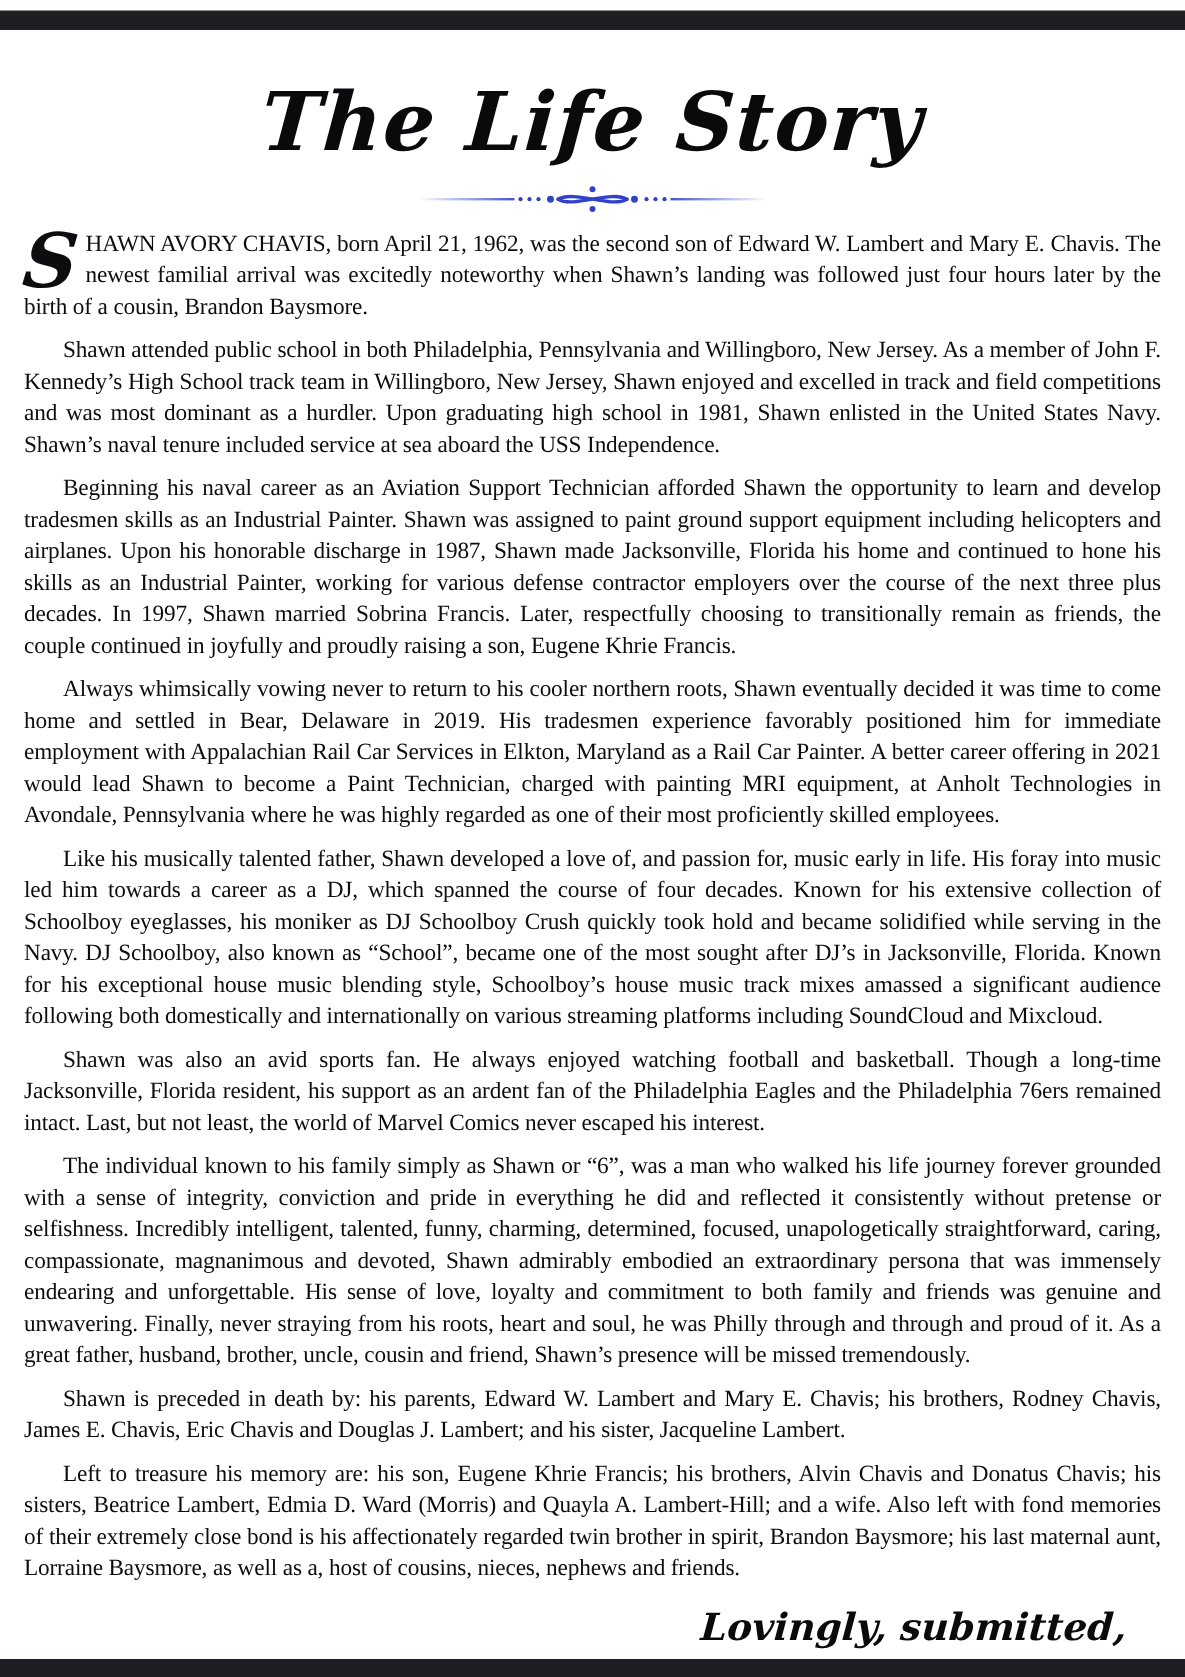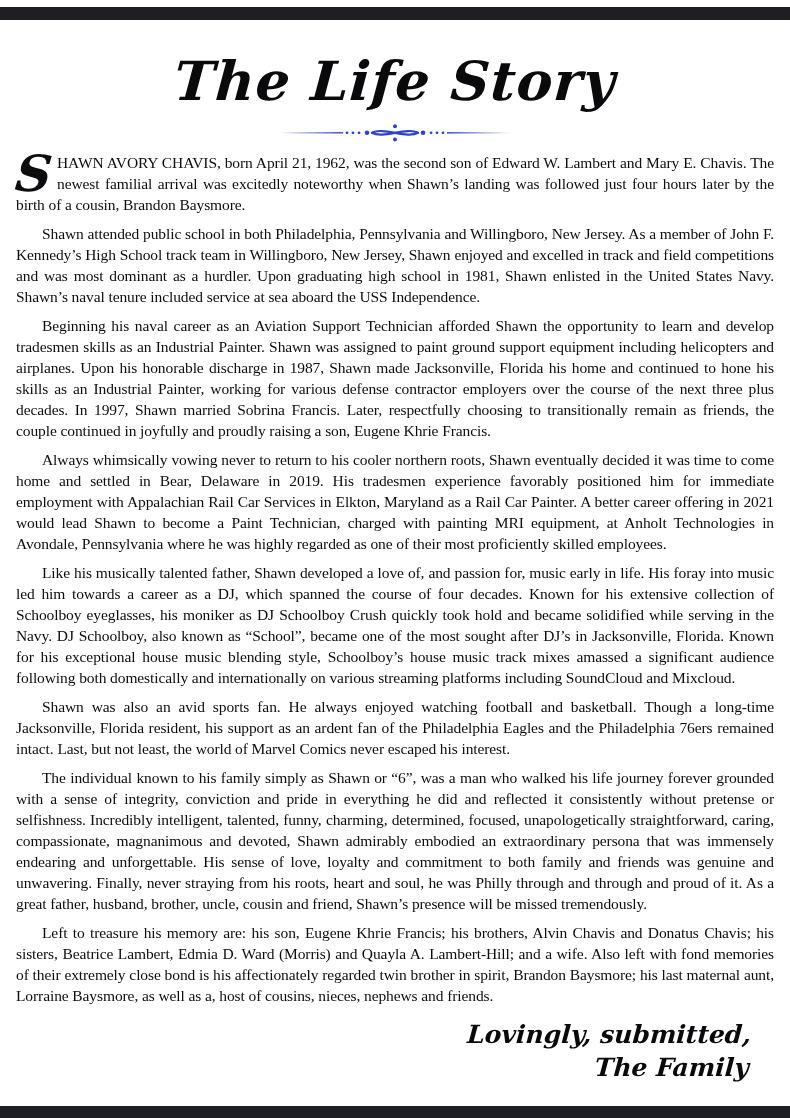--- a/index.html
+++ b/index.html
@@ -139,20 +139,21 @@
       <p class="para">Beginning his naval career as an Aviation Support Technician afforded Shawn the opportunity to learn and develop tradesmen skills as an Industrial Painter. Shawn was assigned to paint ground support equipment including helicopters and airplanes. Upon his honorable discharge in 1987, Shawn made Jacksonville, Florida his home and continued to hone his skills as an Industrial Painter, working for various defense contractor employers over the course of the next three plus decades. In 1997, Shawn married Sobrina Francis. Later, respectfully choosing to transitionally remain as friends, the couple continued in joyfully and proudly raising a son, Eugene Khrie Francis.</p>
 
       <p class="para">Always whimsically vowing never to return to his cooler northern roots, Shawn eventually decided it was time to come home and settled in Bear, Delaware in 2019. His tradesmen experience favorably positioned him for immediate employment with Appalachian Rail Car Services in Elkton, Maryland as a Rail Car Painter. A better career offering in 2021 would lead Shawn to become a Paint Technician, charged with painting MRI equipment, at Anholt Technologies in Avondale, Pennsylvania where he was highly regarded as one of their most proficiently skilled employees.</p>
 
       <p class="para">Like his musically talented father, Shawn developed a love of, and passion for, music early in life. His foray into music led him towards a career as a DJ, which spanned the course of four decades. Known for his extensive collection of Schoolboy eyeglasses, his moniker as DJ Schoolboy Crush quickly took hold and became solidified while serving in the Navy. DJ Schoolboy, also known as “School”, became one of the most sought after DJ’s in Jacksonville, Florida. Known for his exceptional house music blending style, Schoolboy’s house music track mixes amassed a significant audience following both domestically and internationally on various streaming platforms including SoundCloud and Mixcloud.</p>
 
       <p class="para">Shawn was also an avid sports fan. He always enjoyed watching football and basketball. Though a long-time Jacksonville, Florida resident, his support as an ardent fan of the Philadelphia Eagles and the Philadelphia 76ers remained intact. Last, but not least, the world of Marvel Comics never escaped his interest.</p>
 
       <p class="para">The individual known to his family simply as Shawn or “6”, was a man who walked his life journey forever grounded with a sense of integrity, conviction and pride in everything he did and reflected it consistently without pretense or selfishness. Incredibly intelligent, talented, funny, charming, determined, focused, unapologetically straightforward, caring, compassionate, magnanimous and devoted, Shawn admirably embodied an extraordinary persona that was immensely endearing and unforgettable. His sense of love, loyalty and commitment to both family and friends was genuine and unwavering. Finally, never straying from his roots, heart and soul, he was Philly through and through and proud of it. As a great father, husband, brother, uncle, cousin and friend, Shawn’s presence will be missed tremendously.</p>
 
+      <p class="para">Shawn is preceded in death by: his parents, Edward W. Lambert and Mary E. Chavis; his brothers, Rodney Chavis, James E. Chavis, Eric Chavis and Douglas J. Lambert; and his sister,  Jacqueline Lambert.</p>
 
       <p class="para">Left to treasure his memory are: his son, Eugene Khrie Francis; his brothers, Alvin Chavis and Donatus Chavis; his sisters, Beatrice Lambert, Edmia D. Ward (Morris) and Quayla A. Lambert-Hill; and a wife. Also left with fond memories of their extremely close bond is his affectionately regarded twin brother in spirit, Brandon Baysmore; his last maternal aunt, Lorraine Baysmore, as well as a, host of cousins, nieces, nephews and friends.</p>
 
     </div>
 
     <div class="closing">
       <div>Lovingly, submitted,</div>
       <div>The Family</div>
     </div>
 

